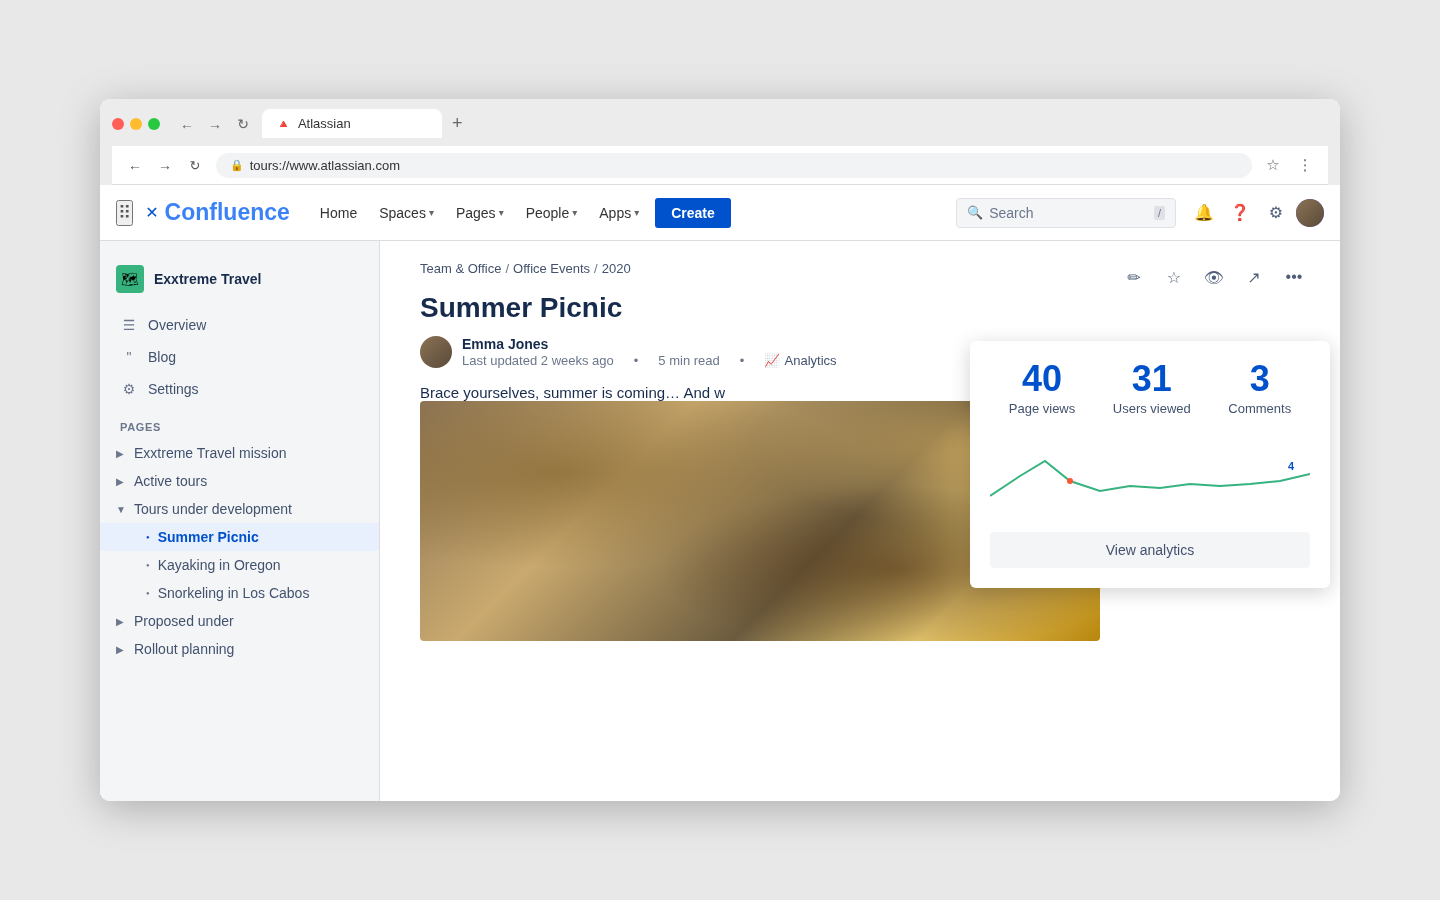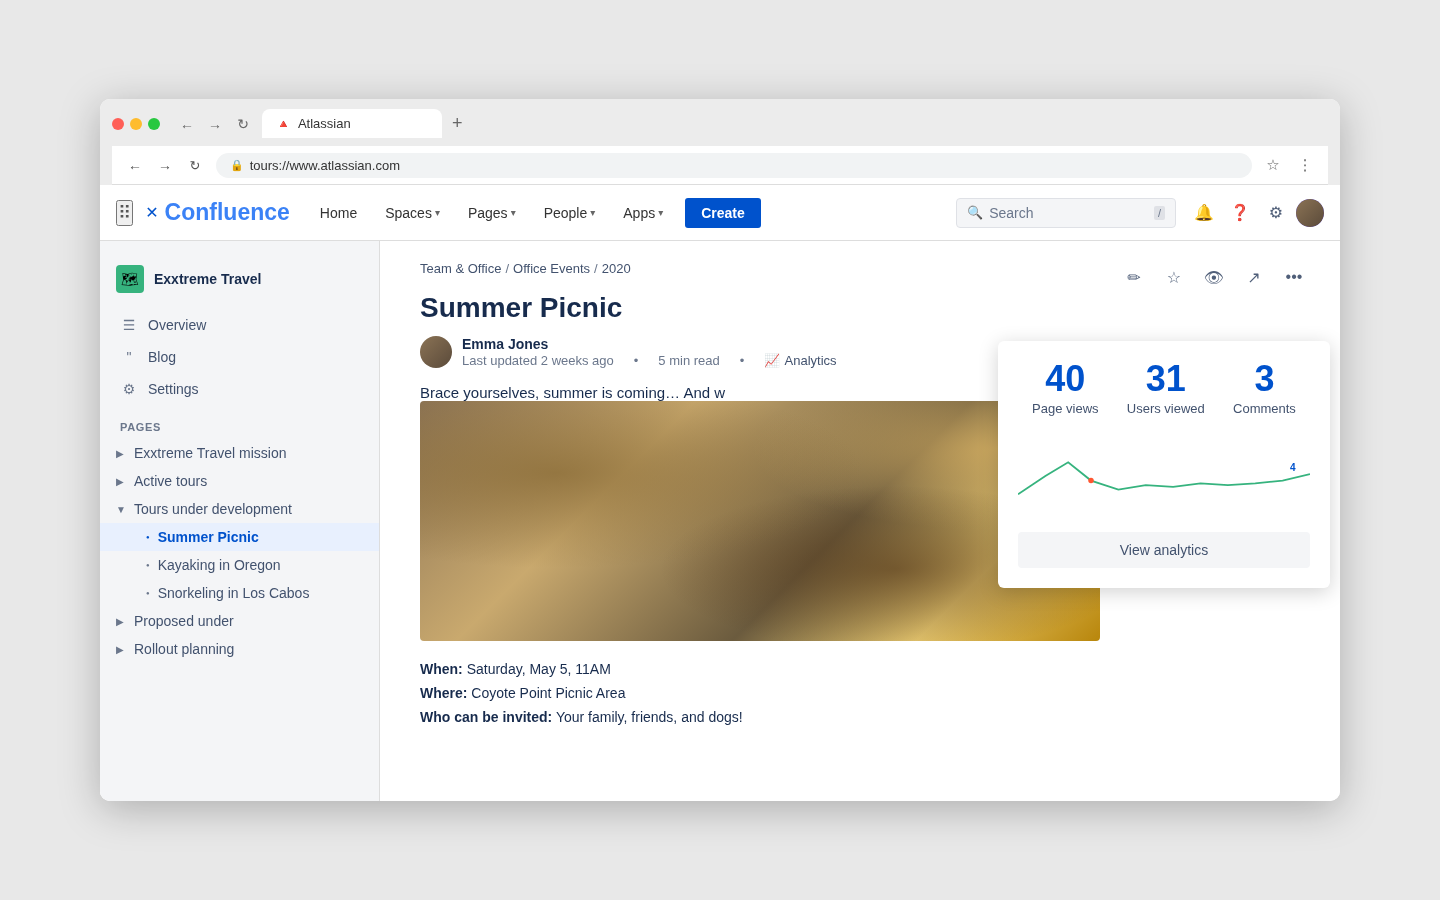--- a/index.html
+++ b/index.html
@@ -82,21 +82,21 @@
       padding: 0 16px;
       height: 56px;
       border-bottom: 1px solid #ddd;
       gap: 4px;
       background: #fff;
     }
     .nav-grid-icon { color: #555; font-size: 18px; cursor: pointer; margin-right: 8px; }
     .logo { display: flex; align-items: center; gap: 6px; margin-right: 16px; }
     .logo-icon { color: #0052cc; font-size: 16px; }
     .logo-text { font-size: 23px; font-weight: 700; color: #3b82f6; }
-    .nav-items { display: flex; align-items: center; gap: 8px; }
+    .nav-items { display: flex; align-items: center; gap: 2px; }
     .nav-item {
       display: flex;
       align-items: center;
       gap: 3px;
       padding: 6px 10px;
       border-radius: 3px;
       font-size: 14px;
       color: #333;
       cursor: pointer;
       background: none;
@@ -250,21 +250,21 @@
     }
     .content-details { margin-top: 20px; }
     .detail-row { font-size: 14px; color: #172b4d; margin-bottom: 8px; }
     .detail-label { font-weight: 700; }
 
     
     .analytics-popup {
       position: absolute;
       top: 100px;
       right: 10px;
-      width: 332px;
+      width: 360px;
       background: #fff;
       border-radius: 6px;
       box-shadow: 0 4px 20px rgba(0,0,0,0.18);
       padding: 20px;
       z-index: 10;
     }
     .stats-row { display: flex; justify-content: space-around; margin-bottom: 20px; }
     .stat-item { text-align: center; }
     .stat-number { font-size: 36px; font-weight: 700; color: #0052cc; line-height: 1; margin-bottom: 4px; }
     .stat-label { font-size: 13px; color: #42526e; }
@@ -464,34 +464,20 @@
             </div>
           </div>
         </div>
 
         <p class="content-intro">Brace yourselves, summer is coming… And w</p>
 
         <div class="content-image">
           <div class="food-overlay"></div>
         </div>
 
-        <div class="content-details">
-          <div class="detail-row">
-            <span class="detail-label">When:</span>
-            <span>Saturday, May 5, 11AM</span>
-          </div>
-          <div class="detail-row">
-            <span class="detail-label">Where:</span>
-            <span>Coyote Point Picnic Area</span>
-          </div>
-          <div class="detail-row">
-            <span class="detail-label">Who can be invited:</span>
-            <span>Your family, friends, and dogs!</span>
-          </div>
-        </div>
 
         <div class="analytics-popup">
           <div class="stats-row">
             <div class="stat-item">
               <div class="stat-number">40</div>
               <div class="stat-label">Page views</div>
             </div>
             <div class="stat-item">
               <div class="stat-number">31</div>
               <div class="stat-label">Users viewed</div>

